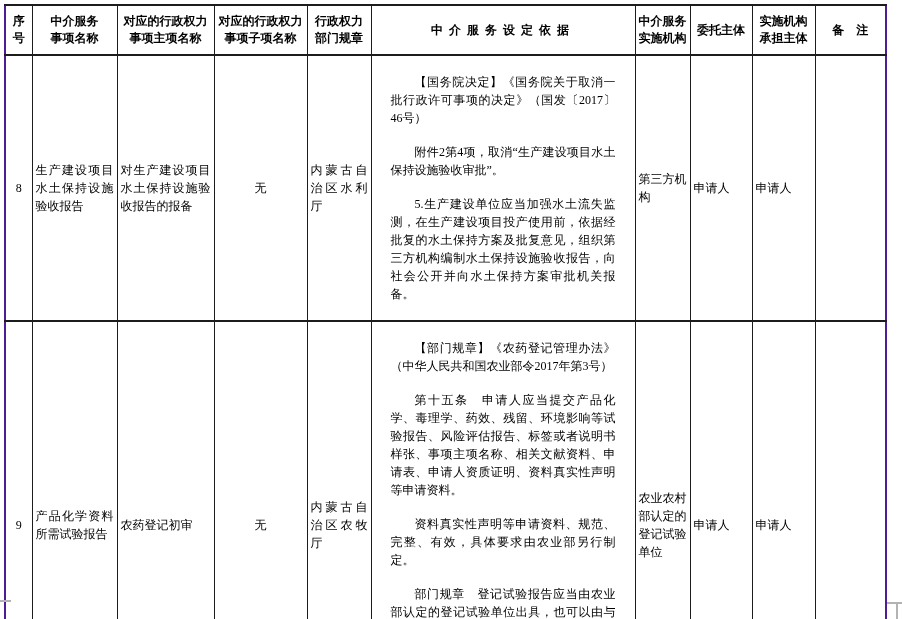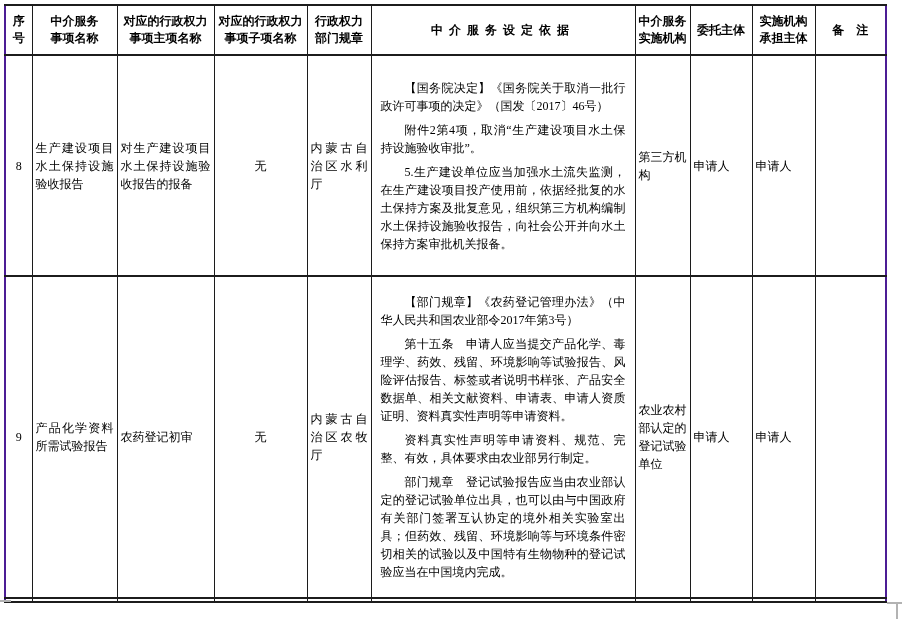--- a/index.html
+++ b/index.html
@@ -49,21 +49,21 @@
   th.spread { letter-spacing: 6px; margin-top: 37px; }
   td.c-seq { text-align: center; }
   td.c-sub { text-align: center; }
   td.jus {
     text-align: justify;
     text-justify: inter-character;
   }
   td.c-dept, td.c-agency { padding: 1px 1px; }
   td.c-basis { padding: 1px 4px; }
   td.c-basis p {
-    margin: 6px;
+    margin: 16px;
     text-indent: 2em;
     text-align: justify;
     text-justify: inter-character;
   }
   tr.h-header { height: 50px; }
   tr.h-row8   { height: 221px; }
   tr.h-row9   { height: 322px; }
   tr.h-stub   { height: 4px; }
   tr.h-stub td { padding: 0; border-bottom-width: 2px; }
   .tick {
@@ -132,21 +132,21 @@
       </tr>
 
       <tr class="h-row9">
         <td class="c-seq">9</td>
         <td class="jus">产品化学资料所需试验报告</td>
         <td class="jus">农药登记初审</td>
         <td class="c-sub">无</td>
         <td class="jus c-dept">内蒙古自治区农牧厅</td>
         <td class="c-basis">
           <p>【部门规章】《农药登记管理办法》（中华人民共和国农业部令2017年第3号）</p>
-          <p>第十五条　申请人应当提交产品化学、毒理学、药效、残留、环境影响等试验报告、风险评估报告、标签或者说明书样张、产品安全数据单、相关文献资料、申请表、申请人资质证明、资料真实性声明等申请资料。</p>
+          <p>第十五条　申请人应当提交产品化学、毒理学、药效、残留、环境影响等试验报告、风险评估报告、标签或者说明书样张、事项主项名称、相关文献资料、申请表、申请人资质证明、资料真实性声明等申请资料。</p>
           <p>资料真实性声明等申请资料、规范、完整、有效，具体要求由农业部另行制定。</p>
           <p>部门规章　登记试验报告应当由农业部认定的登记试验单位出具，也可以由与中国政府有关部门签署互认协定的境外相关实验室出具；但药效、残留、环境影响等与环境条件密切相关的试验以及中国特有生物物种的登记试验应当在中国境内完成。</p>
         </td>
         <td class="jus c-agency">农业农村部认定的登记试验单位</td>
         <td class="jus">申请人</td>
         <td class="jus">申请人</td>
         <td></td>
       </tr>
 
       <tr class="h-stub">

